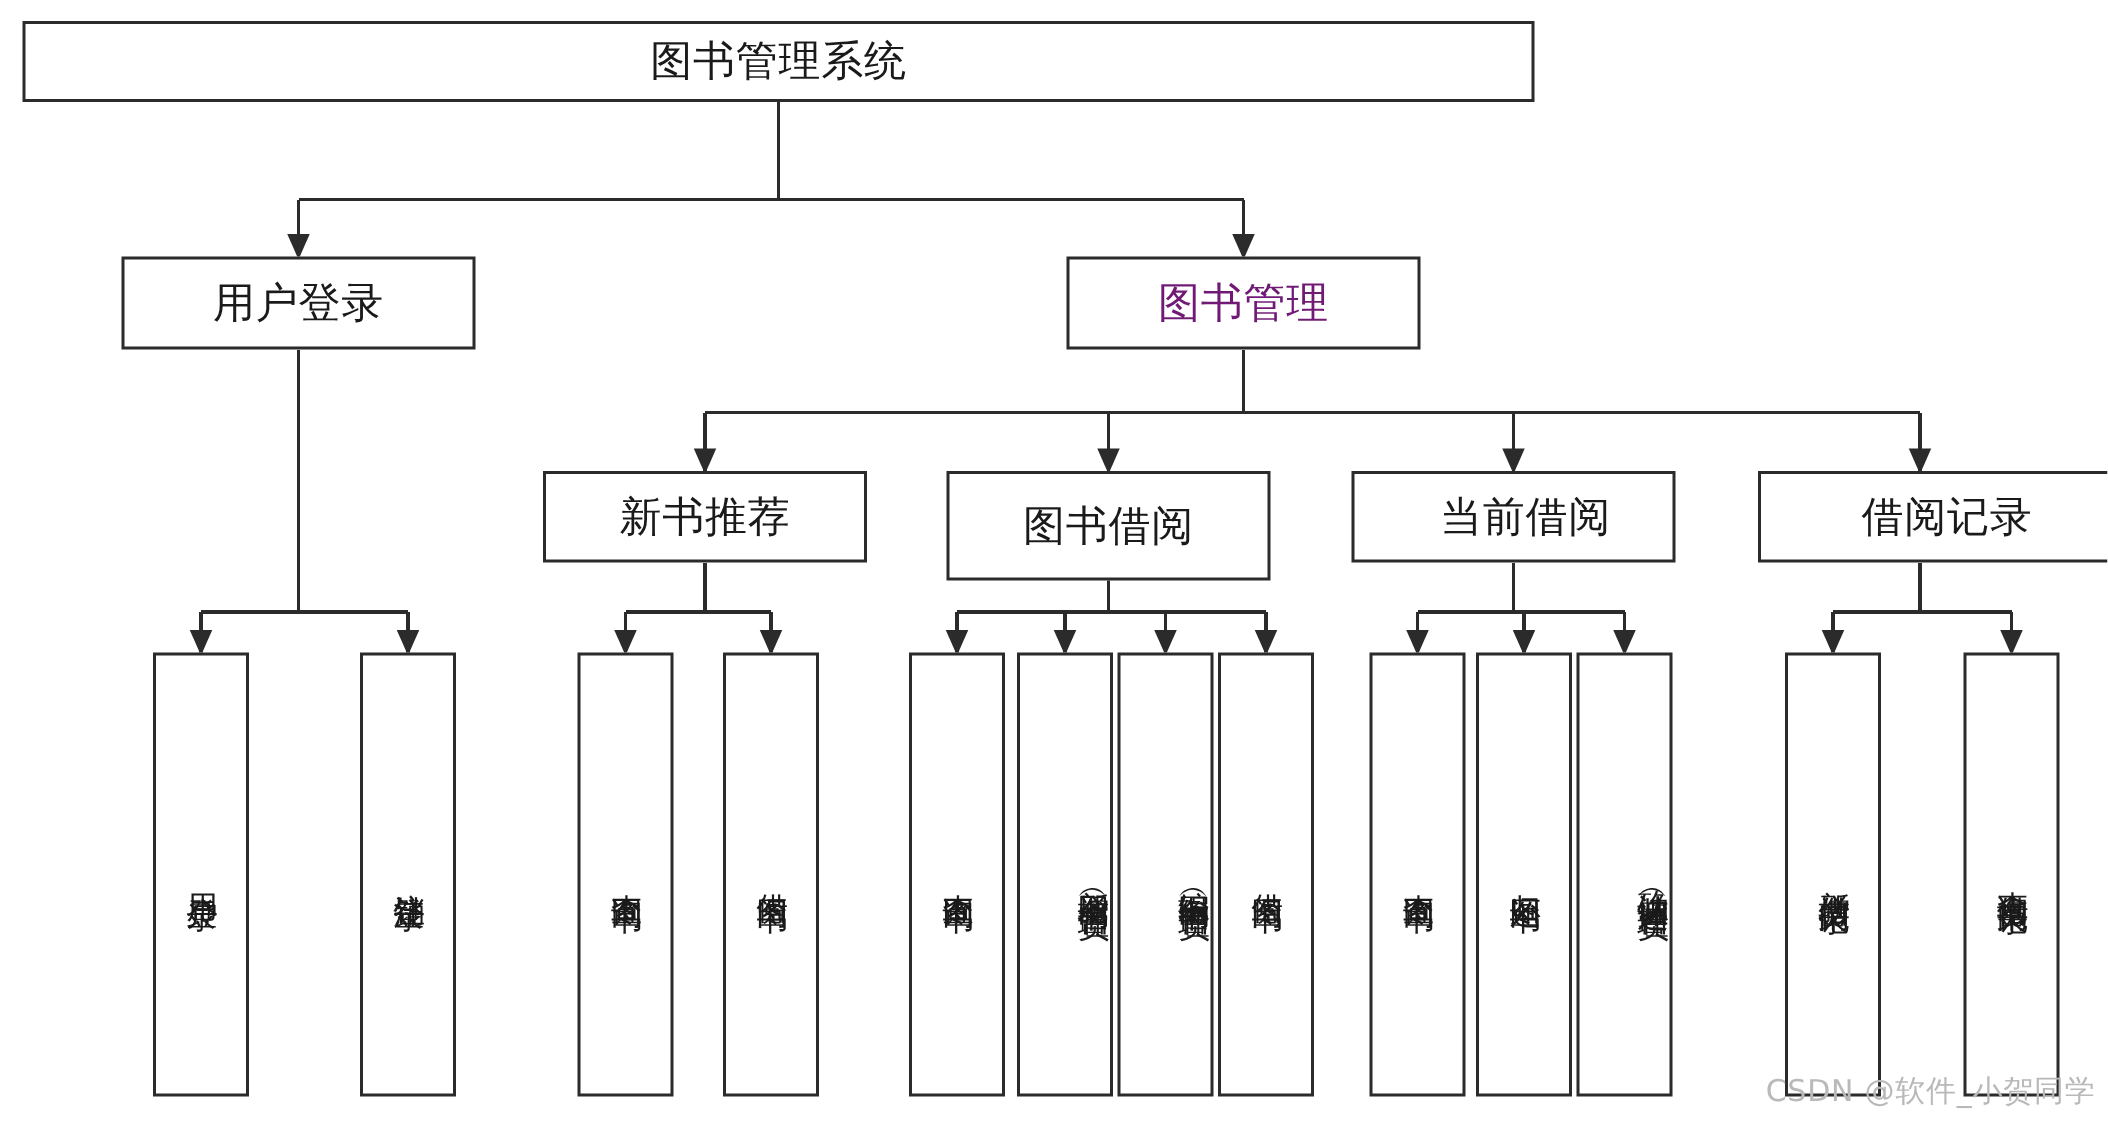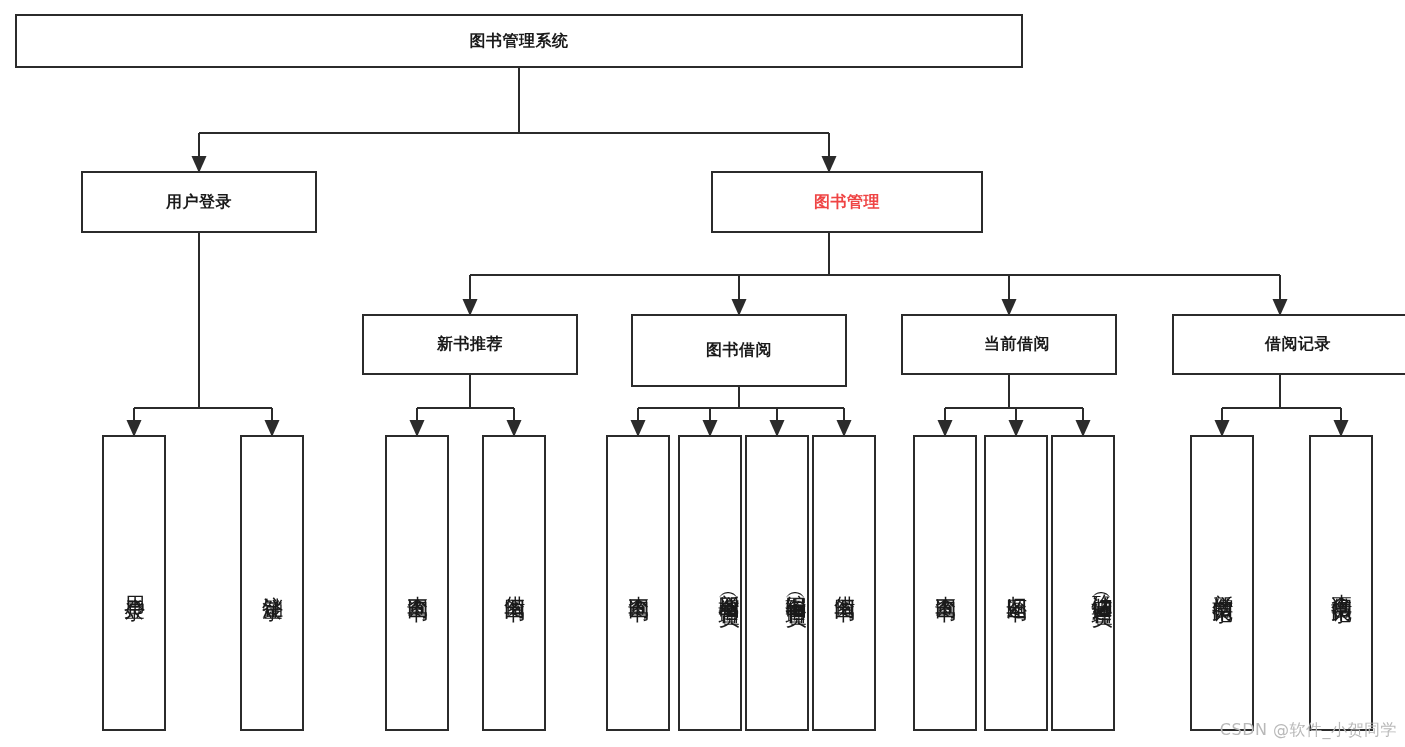--- a/index.html
+++ b/index.html
@@ -30,23 +30,22 @@
     position: absolute;
     box-sizing: border-box;
     border: 2px solid #2b2b2b;
     background: #ffffff;
     display: flex;
     align-items: center;
     justify-content: center;
     color: #1a1a1a;
   }
   .node.horiz {
-    font-size: 16px;
+    font-size: 28px;
     letter-spacing: 0.5px;
-    font-weight: bold;
   }
   .node.vert {
     writing-mode: vertical-rl;
     text-orientation: upright;
     font-size: 21px;
     letter-spacing: 2px;
     align-items: flex-start;
     justify-content: center;
     padding-top: 6px;
     line-height: 1.12;
@@ -56,21 +55,21 @@
     align-items: center;
     padding-top: 0;
   }
   .node-label {
     display: block;
   }
   #watermark {
     position: absolute;
     right: 8px;
     bottom: 6px;
-    font-size: 16px;
+    font-size: 20px;
     color: #b9b9b9;
     letter-spacing: 0.5px;
     white-space: nowrap;
     user-select: none;
   }
 </style>
 </head>
 <body>
 
 <div id="canvas" style="background: rgb(255, 255, 255);">
@@ -128,21 +127,21 @@
       <line x1="1341" y1="408" x2="1341" y2="437" stroke="#2b2b2b" stroke-width="2.4" shape-rendering="crispEdges"></line>
       <polygon points="1333.5,420 1348.5,420 1341,437" fill="#2b2b2b"></polygon>
     </svg>
   <div id="nodes">
       <div class="node horiz" style="left: 15px; top: 14px; width: 1008px; height: 54px; border-color: rgb(43, 43, 43); background: rgb(255, 255, 255); color: rgb(26, 26, 26);">
         <span class="node-label">图书管理系统</span>
       </div>
       <div class="node horiz" style="left: 81px; top: 171px; width: 236px; height: 62px; border-color: rgb(43, 43, 43); background: rgb(255, 255, 255); color: rgb(26, 26, 26);">
         <span class="node-label">用户登录</span>
       </div>
-      <div class="node horiz" style="left: 711px; top: 171px; width: 272px; height: 62px; border-color: rgb(43, 43, 43); background: rgb(255, 255, 255); color: #ef4444;">
+      <div class="node horiz" style="left: 711px; top: 171px; width: 236px; height: 62px; border-color: rgb(43, 43, 43); background: rgb(255, 255, 255); color: #701a75;">
         <span class="node-label">图书管理</span>
       </div>
       <div class="node horiz" style="left: 362px; top: 314px; width: 216px; height: 61px; border-color: rgb(43, 43, 43); background: rgb(255, 255, 255); color: rgb(26, 26, 26);">
         <span class="node-label">新书推荐</span>
       </div>
       <div class="node horiz" style="left: 631px; top: 314px; width: 216px; height: 73px; border-color: rgb(43, 43, 43); background: rgb(255, 255, 255); color: rgb(26, 26, 26);">
         <span class="node-label">图书借阅</span>
       </div>
       <div class="node horiz" style="left: 901px; top: 314px; width: 216px; height: 61px; border-color: rgb(43, 43, 43); background: rgb(255, 255, 255); color: rgb(26, 26, 26); padding-left: 16px;">
         <span class="node-label">当前借阅</span>

